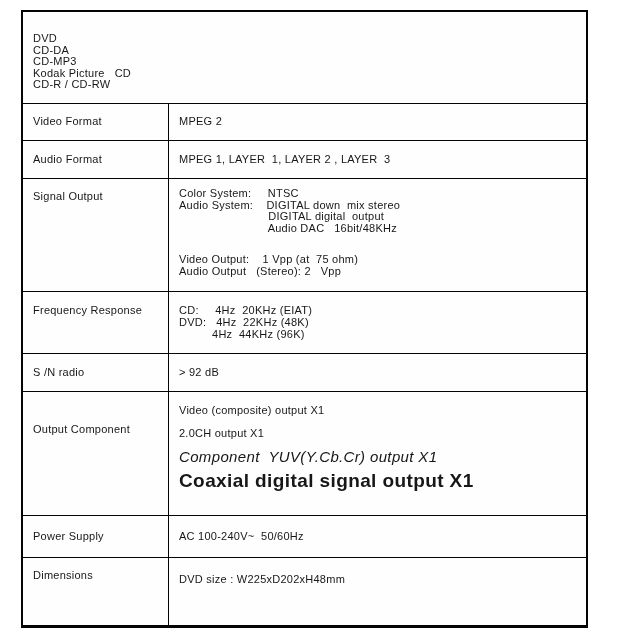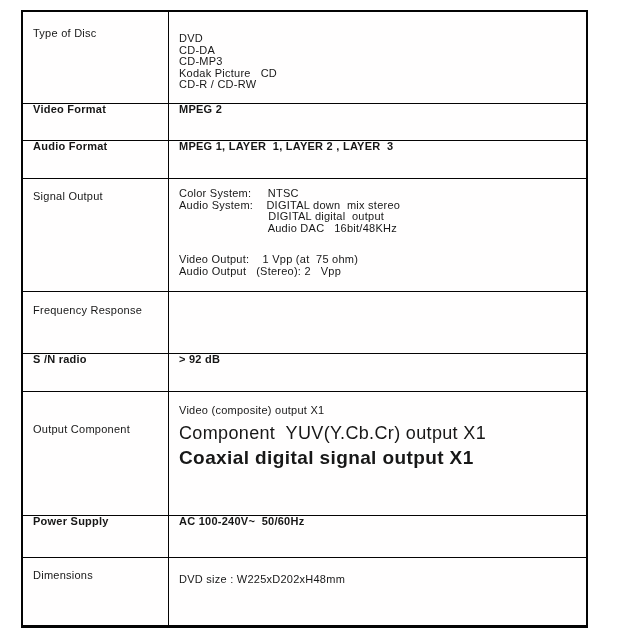--- a/index.html
+++ b/index.html
@@ -21,41 +21,38 @@
   }
   .value-cell{
     flex:1;box-sizing:border-box;padding-left:10px;
     font-size:11px;letter-spacing:.25px;overflow:hidden;
   }
   .line{white-space:pre;line-height:11.5px;}
   
   .rh-a{height:91px}.rh-b{height:37px}.rh-c{height:38px}.rh-d{height:113px}
   .rh-e{height:62px}.rh-f{height:38px}.rh-g{height:124px}.rh-h{height:42px}.rh-i{height:68px}
   
-  .vc .label-cell,.vc .value-cell{display:flex;font-weight:bold;}
+  .vc .label-cell,.vc .value-cell{display:flex;align-items:center;}
   .rh-a .label-cell{padding-top:16px}.rh-a .value-cell{padding-top:21px}
   .rh-d .label-cell{padding-top:12px}.rh-d .value-cell{padding-top:9px}
   .rh-e .label-cell{padding-top:12px}.rh-e .value-cell{padding-top:12px}
   .rh-e .line{line-height:12px}
   .rh-g .label-cell{padding-top:32px}.rh-g .value-cell{padding-top:12px}
   .rh-i .label-cell{padding-top:12px}.rh-i .value-cell{padding-top:16px}
   .spacer{height:20px}
   .term-line{line-height:12px;margin-bottom:11px;white-space:pre;}
-  .term-lg{font-size:18px;line-height:13px;letter-spacing:.35px;}
+  .term-lg{font-size:15px;line-height:13px;letter-spacing:.35px;font-style:italic;}
   .term-xl{font-size:19px;line-height:13px;letter-spacing:.4px;font-weight:bold;font-weight:600;}
 </style>
 </head>
 <body>
 
 <div class="spec-table">
 
   <div class="row rh-a">
-    <div class="label-cell">
-      <div class="line">Type of Disc</div>
-    </div>
     <div class="value-cell">
       <div class="line">DVD</div>
       <div class="line">CD-DA</div>
       <div class="line">CD-MP3</div>
       <div class="line">Kodak Picture   CD</div>
       <div class="line">CD-R / CD-RW</div>
     </div>
   </div>
 
   <div class="row rh-b vc">
@@ -88,37 +85,43 @@
       <div class="spacer"></div>
       <div class="line">Video Output:    1 Vpp (at  75 ohm)</div>
       <div class="line">Audio Output   (Stereo): 2   Vpp</div>
     </div>
   </div>
 
   <div class="row rh-e">
     <div class="label-cell">
       <div class="line">Frequency Response</div>
     </div>
+    <div class="value-cell">
+      <div class="line">CD:     4Hz  20KHz (EIAT)</div>
+      <div class="line">DVD:   4Hz  22KHz (48K)</div>
+      <div class="line">          4Hz  44KHz (96K)</div>
+    </div>
   </div>
 
   <div class="row rh-f vc">
     <div class="label-cell">
       <div class="line">S /N radio</div>
     </div>
     <div class="value-cell">
       <div class="line">&gt; 92 dB</div>
     </div>
   </div>
 
   <div class="row rh-g">
     <div class="label-cell">
       <div class="line">Output Component</div>
     </div>
     <div class="value-cell">
       <div class="term-line">Video (composite) output X1</div>
+      <div class="term-line">2.0CH output X1</div>
       <div class="term-line term-lg">Component  YUV(Y.Cb.Cr) output X1</div>
       <div class="term-line term-xl">Coaxial digital signal output X1</div>
     </div>
   </div>
 
   <div class="row rh-h vc">
     <div class="label-cell">
       <div class="line">Power Supply</div>
     </div>
     <div class="value-cell">

